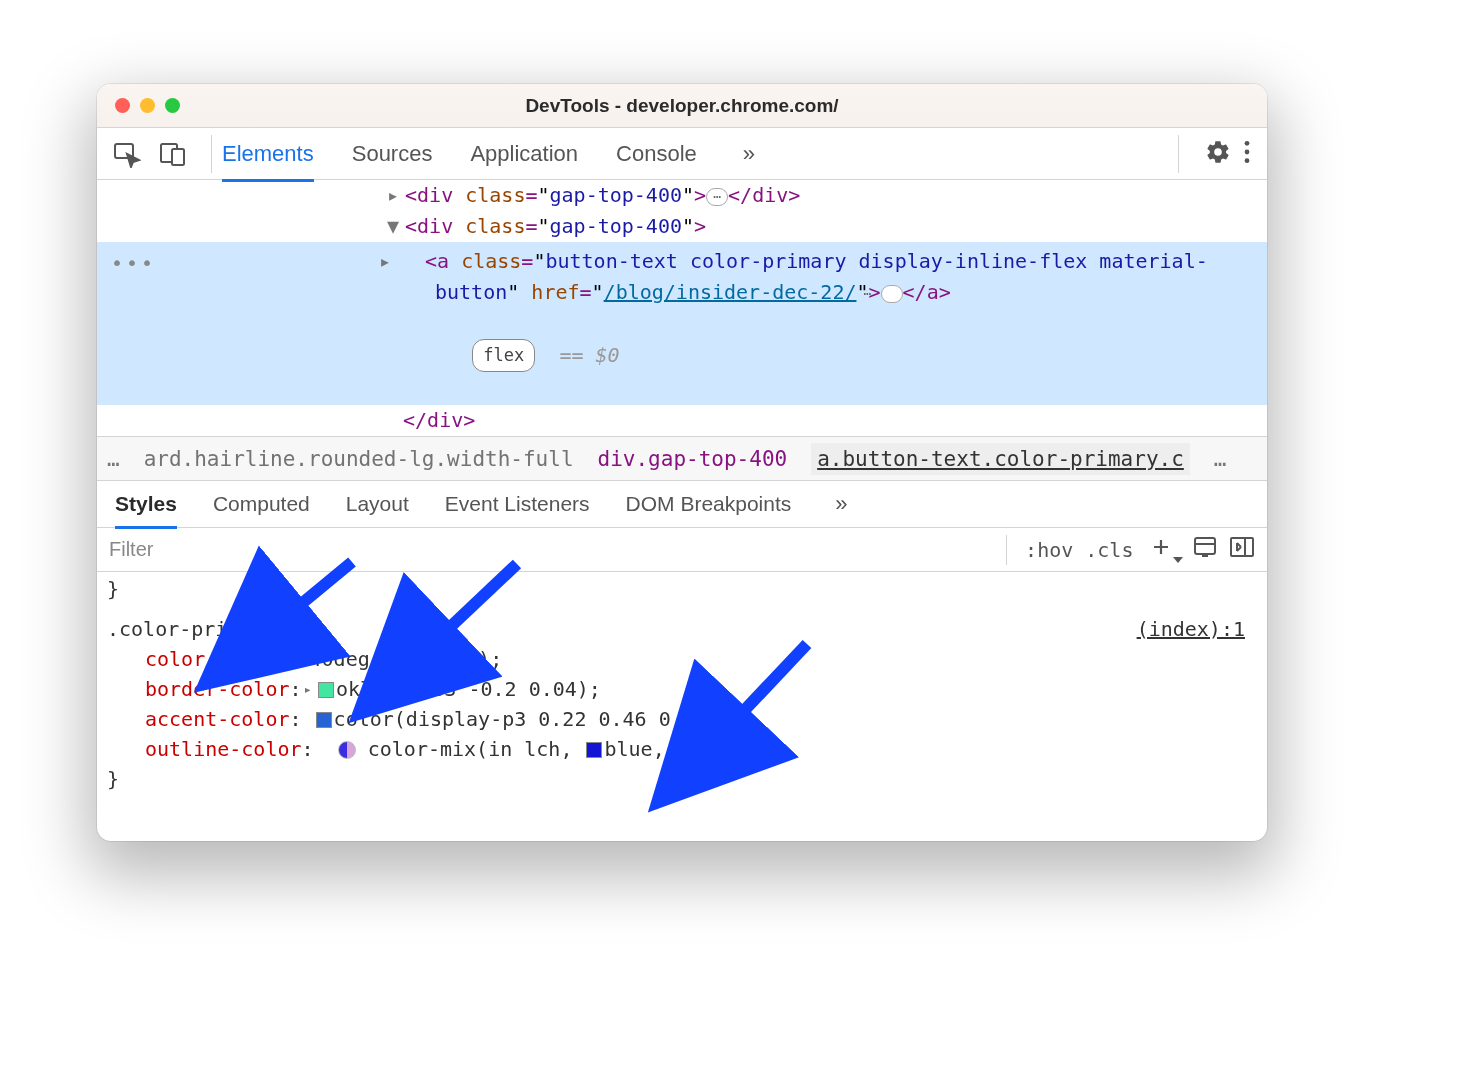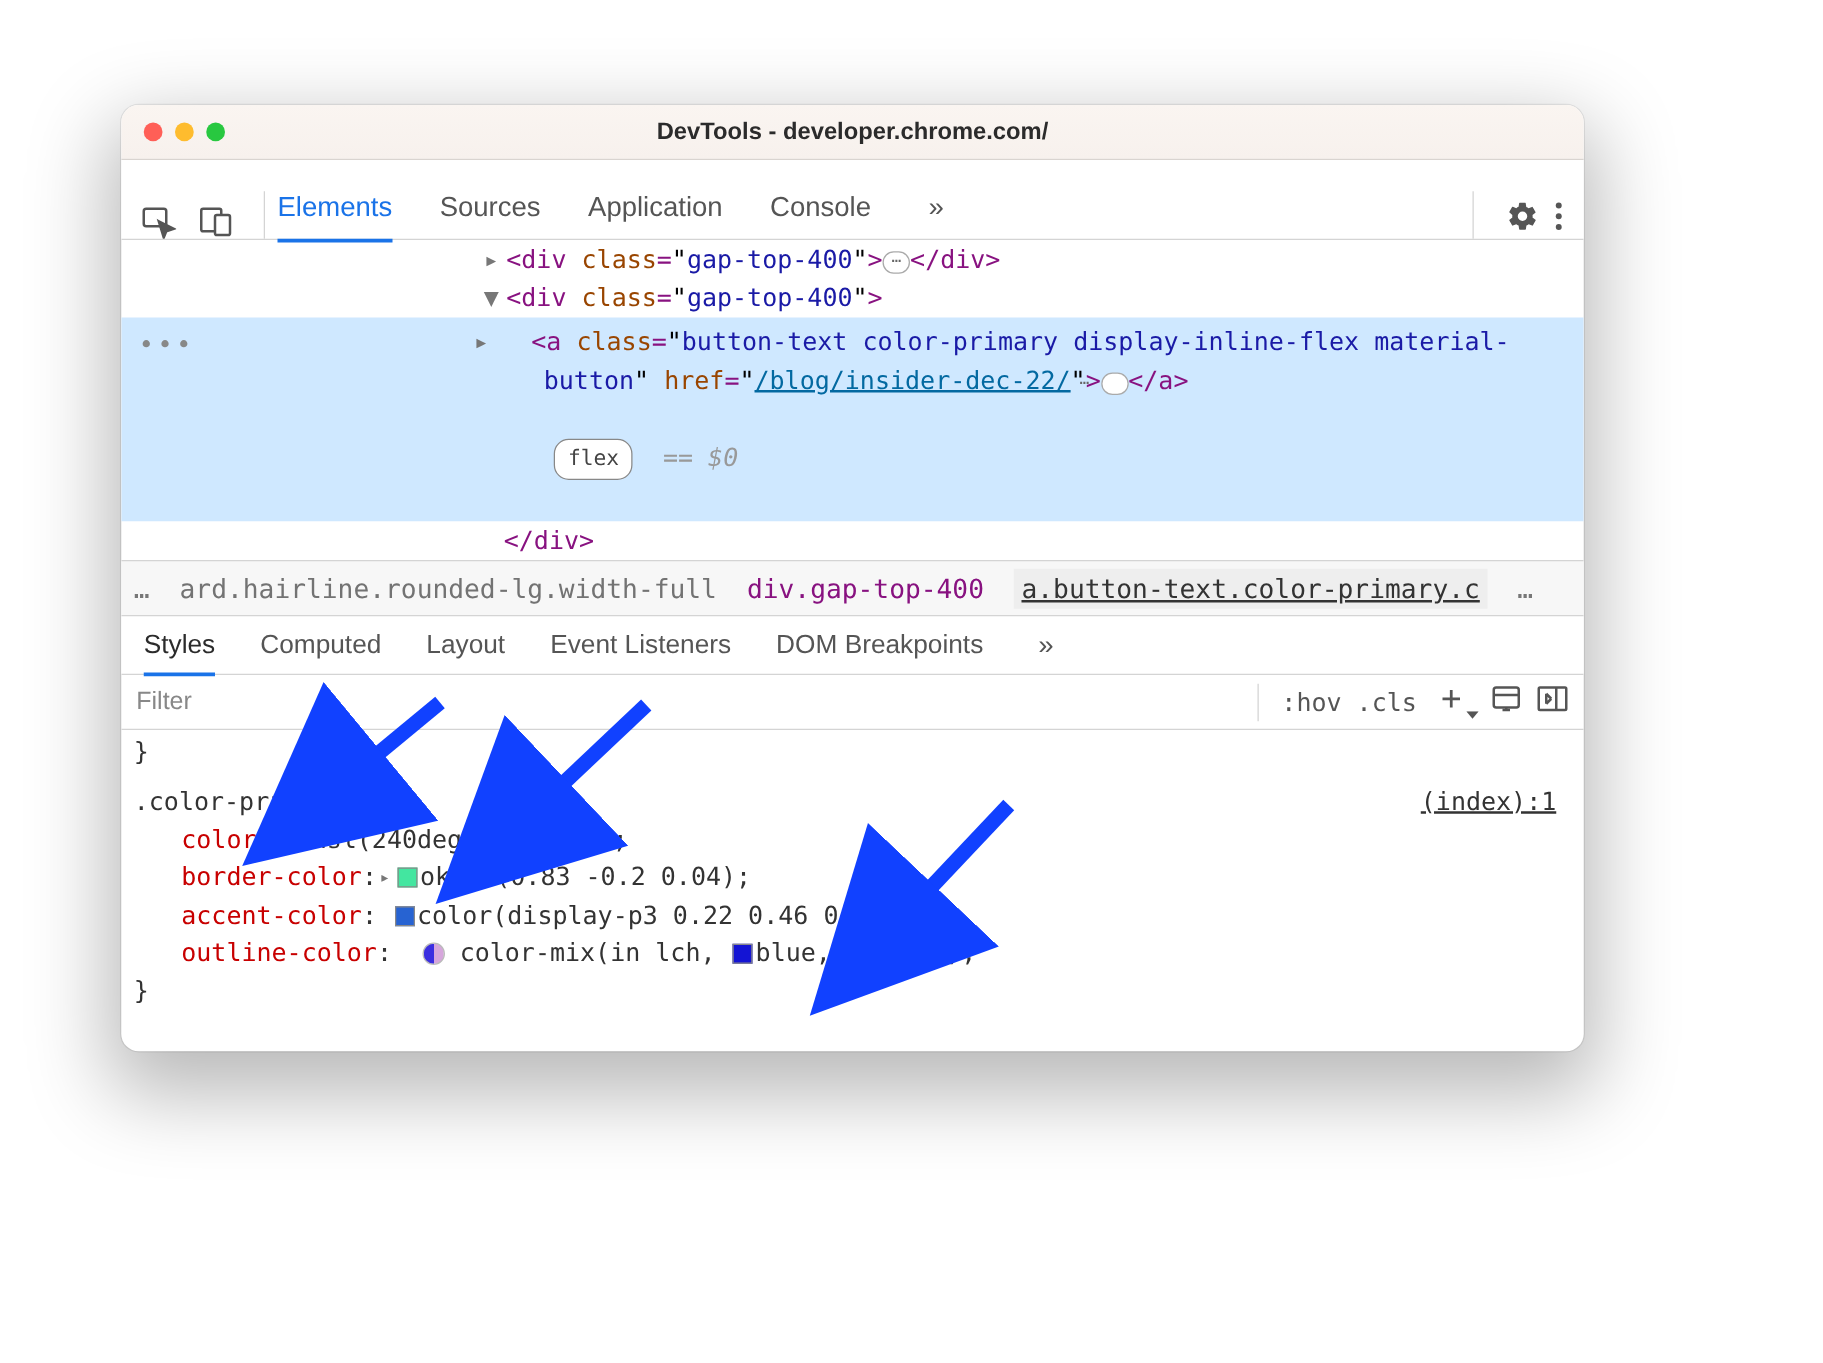--- a/index.html
+++ b/index.html
@@ -32,21 +32,21 @@
   .light.green { background: #28c840; }
   .title {
     position: absolute; left: 0; right: 0;
     text-align: center; font-size: 19px; font-weight: 600;
     color: #2b2b2b;
     pointer-events: none;
   }
 
   
   .tabbar {
-    height: 64px; display: flex; align-items: flex-end;
+    height: 52px; display: flex; align-items: center;
     border-bottom: 1px solid #d4d4d4;
     padding: 0 16px; gap: 0;
     background: #fff;
   }
   .tabbar-left { display: flex; align-items: center; gap: 18px; padding-right: 20px; }
   .device-icon svg { display: block; }
   .vdiv { width: 1px; height: 38px; background: #d4d4d4; margin: 0 10px 0 4px; }
   .vdiv2 { width: 1px; height: 38px; background: #d4d4d4; margin: 0 14px; }
   .top-tabs { display: flex; gap: 38px; align-items: center; font-size: 22px; color: #555; }
   .top-tab { cursor: pointer; padding: 12px 0; }
@@ -99,21 +99,21 @@
 
   
   .subtabs {
     border-top: 1px solid #d4d4d4;
     border-bottom: 1px solid #d4d4d4;
     height: 48px; display: flex; align-items: center;
     gap: 36px; padding: 0 18px; font-size: 21px; color: #555;
     background: #fff;
   }
   .subtab { cursor: pointer; padding: 10px 0; }
-  .subtab.active { color: #2b2b2b; border-bottom: 3px solid #1a73e8; margin-bottom: -3px; font-weight: 400; }
+  .subtab.active { color: #2b2b2b; border-bottom: 3px solid #1a73e8; margin-bottom: -3px; font-weight: 700; }
 
   
   .filterbar {
     height: 44px; display: flex; align-items: center;
     border-bottom: 1px solid #d4d4d4; padding: 0 12px;
     font-size: 20px; color: #555;
   }
   .filter-input {
     flex: 1; border: none; outline: none; font-size: 20px; color: #333;
     font-family: inherit; background: transparent;
@@ -216,21 +216,21 @@
 
     <div class="dom-line dom-l1"><span class="tri">▸</span><span class="punct">&lt;</span><span class="tag">div</span> <span class="attr-name">class</span><span class="punct">=</span>"<span class="attr-value">gap-top-400</span>"<span class="punct">&gt;</span><span class="hellip">⋯</span><span class="punct">&lt;/</span><span class="tag">div</span><span class="punct">&gt;</span></div>
 
     <div class="dom-line dom-l1"><span class="tri">▼</span><span class="punct">&lt;</span><span class="tag">div</span> <span class="attr-name">class</span><span class="punct">=</span>"<span class="attr-value">gap-top-400</span>"<span class="punct">&gt;</span></div>
 
     <div class="dom-selected dom-selected-pad" style="position:relative;">
       <span class="gutter-dots" style="top:6px;">•••</span>
       <div class="dom-line dom-wrap">
         <span class="tri">▸</span><span class="punct">&lt;</span><span class="tag">a</span> <span class="attr-name">class</span><span class="punct">=</span>"<span class="attr-value">button-text color-primary display-inline-flex material-button</span>" <span class="attr-name">href</span><span class="punct">=</span>"<span class="attr-link">/blog/insider-dec-22/</span>"<span class="punct">&gt;</span><span class="hellip">⋯</span><span class="punct">&lt;/</span><span class="tag">a</span><span class="punct">&gt;</span>
       </div>
-      <div class="dom-line" style="padding-left:250px;">
+      <div class="dom-line" style="padding-left:250px;margin-left:29px;">
         <span class="flex-pill">flex</span>&nbsp;&nbsp;<span class="dollar0">== $0</span>
       </div>
     </div>
 
     <div class="dom-line dom-l4"><span class="punct">&lt;/</span><span class="tag">div</span><span class="punct">&gt;</span></div>
   </div>
 
   <div class="crumbs">
     <span class="ell">…</span>
     <span class="crumb gray">ard.hairline.rounded-lg.width-full</span>

